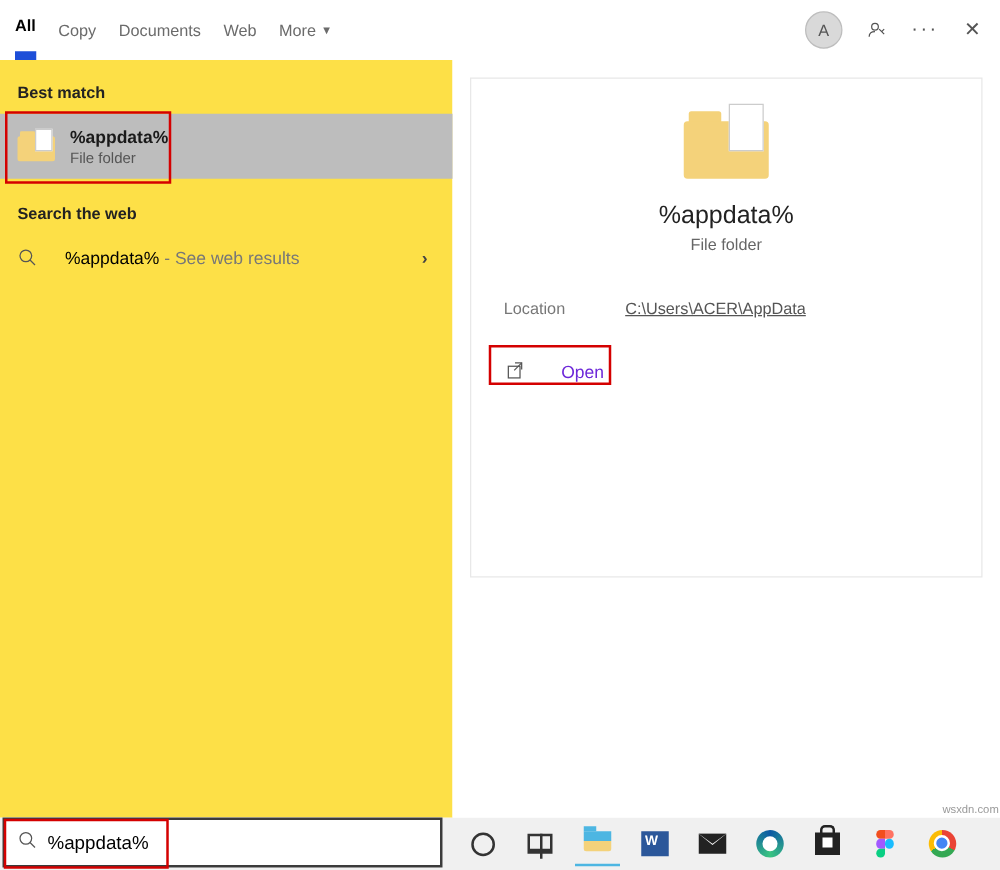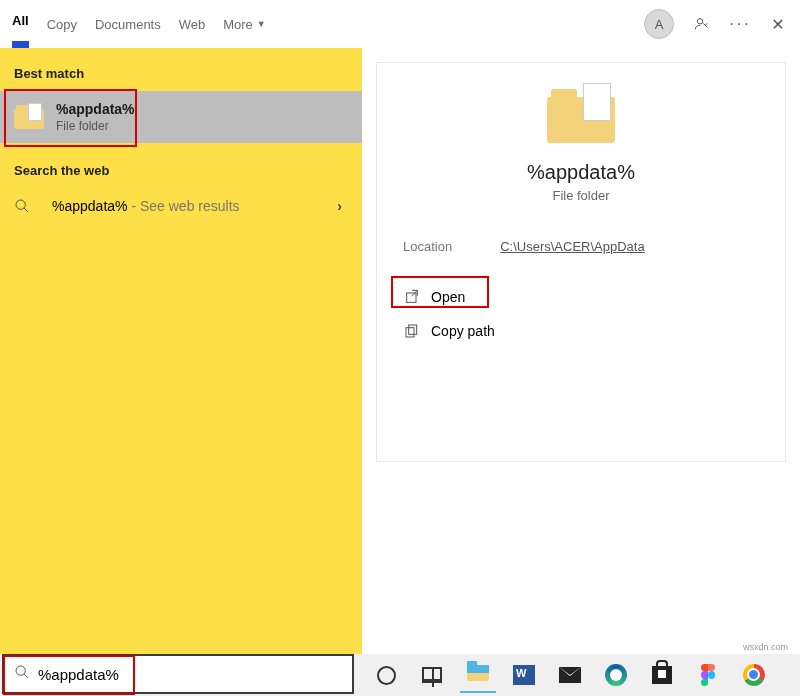--- a/index.html
+++ b/index.html
@@ -46,21 +46,21 @@
     .flarge-tab { position: absolute; width: 26px; height: 10px; top: 2px; left: 4px; background: #f4d27a; border-radius: 2px 2px 0 0; }
     .flarge-paper { position: absolute; width: 28px; height: 38px; right: 4px; top: -4px; background: #fff; border: 1px solid #ccc; }
     .preview-title { font-size: 20px; color: #222; }
     .preview-subtitle { font-size: 13px; color: #666; margin-top: 4px; }
 
     .info-row { display: flex; gap: 48px; padding: 36px 26px 0 26px; font-size: 13px; }
     .info-label { color: #777; }
     .info-value { color: #555; text-decoration: underline; cursor: pointer; }
 
     .actions { margin-top: 26px; }
-    .action-row { display: flex; align-items: center; gap: 10px; padding: 8px 26px; font-size: 14px; color: #000000; cursor: pointer; position: relative; }
+    .action-row { display: flex; align-items: center; gap: 28px; padding: 8px 26px; font-size: 14px; color: #6d28d9; cursor: pointer; position: relative; }
     .action-icon { width: 18px; height: 18px; display: flex; align-items: center; justify-content: center; }
     .hl-open { left: 14px; top: -4px; width: 98px; height: 32px; }
 
     .search-bar { position: absolute; left: 2px; bottom: 2px; width: 352px; height: 40px; background: #fff; border: 2px solid #3b3b3b; display: flex; align-items: center; padding: 0 10px; gap: 8px; }
     .search-bar input { border: none; outline: none; font-size: 15px; flex: 1; }
     .hl-search { position: absolute; left: -1px; top: -1px; width: 132px; height: 40px; border: 2px solid #d40000; pointer-events: none; }
 
     .taskbar { position: absolute; right: 0; bottom: 0; height: 42px; width: 440px; display: flex; align-items: center; gap: 10px; padding: 0 8px; }
     .task-icon { width: 36px; height: 36px; display: flex; align-items: center; justify-content: center; cursor: pointer; }
     .circle { width: 19px; height: 19px; border: 2px solid #333; border-radius: 50%; }
@@ -80,21 +80,21 @@
     .store-icon::before { content: ''; position: absolute; width: 8px; height: 5px; border: 2px solid #222; border-bottom: none; top: -6px; left: 4px; border-radius: 4px 4px 0 0; }
     .store-icon::after { content: ''; position: absolute; width: 8px; height: 8px; background: #fff; top: 4px; left: 6px; }
     .figma-icon { width: 14px; height: 22px; display: grid; grid-template: 1fr 1fr 1fr / 1fr 1fr; }
     .figma-icon span:nth-child(1){background:#f24e1e;border-radius:50% 0 0 50%}
     .figma-icon span:nth-child(2){background:#ff7262;border-radius:0 50% 50% 0}
     .figma-icon span:nth-child(3){background:#a259ff;border-radius:50% 0 0 50%}
     .figma-icon span:nth-child(4){background:#1abcfe;border-radius:50%}
     .figma-icon span:nth-child(5){background:#0acf83;border-radius:50% 0 50% 50%}
     .chrome-icon { width: 22px; height: 22px; border-radius: 50%; background: conic-gradient(#ea4335 0 33%, #34a853 33% 66%, #fbbc05 66% 100%); position: relative; }
     .chrome-icon::after { content: ''; position: absolute; width: 9px; height: 9px; background: #4285f4; border: 2px solid #fff; border-radius: 50%; top: 4px; left: 4px; }
-    .watermark { position: absolute; right: 12px; bottom: 44px; font-size: 9px; color: #999; }
+    .watermark { position: absolute; right: 1px; bottom: 44px; font-size: 9px; color: #999; }
 
     
     svg { width: 16px; height: 16px; stroke: #555; stroke-width: 1.5; fill: none; }
   </style>
 </head>
 <body>
 
 <div class="window">
   <div class="topbar">
     <div class="tabs">
@@ -177,29 +177,20 @@
             <div class="highlight-box hl-open"></div>
             <span class="action-icon">
               <svg viewBox="0 0 24 24">
                   <rect x="4" y="6" width="14" height="14"></rect>
                   <path d="M12 2h8v8"></path>
                   <path d="M20 2l-9 9"></path>
                 </svg>
             </span>
             <span>Open</span>
           </div>
-          <div class="action-row">
-            <span class="action-icon">
-              <svg viewBox="0 0 24 24">
-                  <rect x="7" y="3" width="12" height="14"></rect>
-                  <rect x="3" y="7" width="12" height="14"></rect>
-                </svg>
-            </span>
-            <span>Copy path</span>
-          </div>
         </div>
       </div>
     </div>
   </div>
 </div>
 
 <div class="search-bar">
   <div class="hl-search"></div>
   <span>
     <svg viewBox="0 0 24 24">

